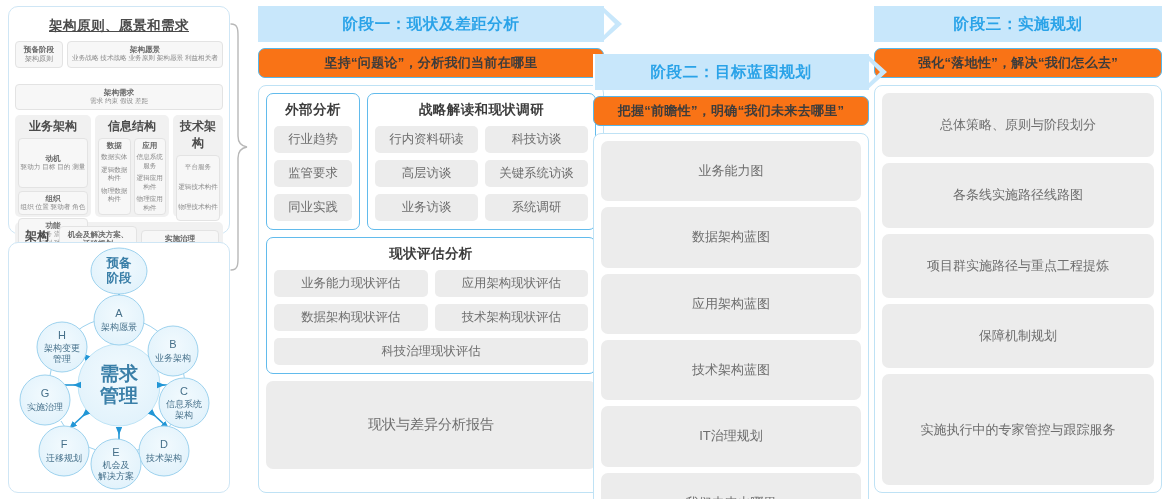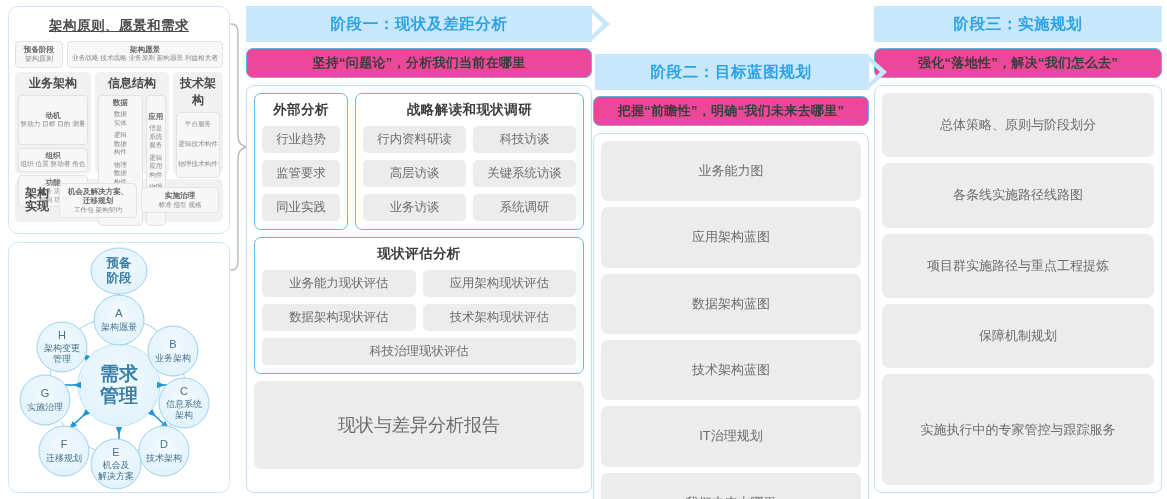--- a/index.html
+++ b/index.html
@@ -34,21 +34,21 @@
   .t-col { text-align:center; font-weight:bold; color:#4a4a4a; font-size:12px; }
 
   
   #cycle-svg { display:block; }
 
   
   #brace { position: absolute; left: 228px; top: 22px; }
 
   
   .stage { position: absolute; top: 6px; }
-  #stage1 { left: 246px; width: 346px; }
+  #stage1 { left: 258px; width: 346px; }
   #stage2 { left: 593px; width: 276px; margin-top: 48px; }
   #stage3 { left: 874px; width: 288px; }
 
   .stage-banner {
     position: relative; height: 36px;
     background: #c8e7fb;
     display: flex; align-items: center; justify-content: center;
   }
   .stage-banner .bt {
     font-size: 15.5px; font-weight: bold; color: #2aa3e8; letter-spacing: .6px;
@@ -56,21 +56,21 @@
   }
   .chev-r {
     position: absolute; right: -18px; top: 0; width: 20px; height: 36px; z-index: 3;
   }
   .chev-l {
     position: absolute; left: 0; top: 0; width: 20px; height: 36px; z-index: 3;
   }
 
   .stage-sub {
     margin-top: 6px; height: 30px;
-    border: 1px solid #57b7ea; border-radius: 7px; background: #ec4899;
+    border: 1px solid #57b7ea; border-radius: 7px; background: #f97316;
     display:flex; align-items:center; justify-content:center;
     font-size: 13px; font-weight: bold; color: #3c3c3c; letter-spacing:.3px;
   }
 
   .stage-body {
     margin-top: 7px;
     border: 1px solid #bfe2f5; border-radius: 8px; background:#fff;
     padding: 7px;
   }
   #stage1 .stage-body { height: 408px; }
@@ -102,45 +102,49 @@
 
   #s1-top { display:flex; gap:7px; }
   #s1-left-card { flex: 1 1 auto; }
   #s1-right-card { width: 94px; }
   #s1-right-card .chip { height:27px; margin-bottom:7px; }
   #s1-right-card .chip:last-child { margin-bottom:0; }
 
   #s1-report {
     margin-top:7px; height:88px; background:#ececec; border-radius:7px;
     display:flex; align-items:center; justify-content:center;
-    color:#6d6d6d; font-size:18px;
+    color:#6d6d6d; font-size:14px;
   }
 </style>
 </head>
 <body>
 
 <div id="root">
 
   <div id="left-col">
 
     <div id="togaf-panel" class="panel">
 
       <div class="t-title" style="margin:4px 0 6px 0;">架构原则、愿景和需求</div>
 
-      <div style="display:flex; gap:4px; margin-bottom:4px;">
+      <div style="display:flex; gap:4px; margin-bottom:16px;">
         <div class="gbox" style="width:48px; padding:3px 2px;">
           <div class="t-sub">预备阶段</div>
           <div class="t-lst" style="font-size:7px;">架构原则</div>
         </div>
         <div class="gbox" style="flex:1; padding:3px 2px;">
           <div class="t-sub">架构愿景</div>
           <div class="t-lst">业务战略 技术战略 业务原则 架构愿景 利益相关者</div>
         </div>
       </div>
 
+      <div class="gbox" style="padding:3px 2px; margin-bottom:5px;">
+        <div class="t-sub">架构需求</div>
+        <div class="t-lst">需求  约束  假设  差距</div>
+      </div>
 
       <div style="display:flex; gap:4px; margin-bottom:5px; height:102px;">
 
         <div class="grp" style="width:76px; padding:3px;">
           <div class="t-col" style="margin-bottom:3px;">业务架构</div>
           <div class="gbox" style="padding:15px 1px; margin-bottom:3px;">
             <div class="t-sub">动机</div>
             <div class="t-lst">驱动力 目标 目的 测量</div>
           </div>
           <div class="gbox" style="padding:2px 1px; margin-bottom:3px;">
@@ -149,27 +153,27 @@
           </div>
           <div class="gbox" style="padding:2px 16px;">
             <div class="t-sub">功能</div>
             <div class="t-lst">服务 流程 控制 功能</div>
           </div>
         </div>
 
         <div class="grp" style="width:74px; padding:3px;">
           <div class="t-col" style="margin-bottom:3px;">信息结构</div>
           <div style="display:flex; gap:3px;">
-            <div class="gbox" style="flex:1; padding:2px 13px;">
+            <div class="gbox" style="flex:1; padding:2px 1px;">
               <div class="t-sub">数据</div>
               <div class="t-lst" style="margin-top:3px;">数据实体</div>
               <div class="t-lst" style="margin-top:4px;">逻辑数据构件</div>
               <div class="t-lst" style="margin-top:4px;">物理数据构件</div>
             </div>
-            <div class="gbox" style="flex:1; padding:16px 1px;">
+            <div class="gbox" style="flex:1; padding:2px 1px;">
               <div class="t-sub">应用</div>
               <div class="t-lst" style="margin-top:3px;">信息系统服务</div>
               <div class="t-lst" style="margin-top:4px;">逻辑应用构件</div>
               <div class="t-lst" style="margin-top:4px;">物理应用构件</div>
             </div>
           </div>
         </div>
 
         <div class="grp" style="flex:1; padding:3px;">
           <div class="t-col" style="margin-bottom:3px;">技术架构</div>
@@ -346,22 +350,22 @@
       </svg>
       <span class="bt">阶段二：目标蓝图规划</span>
       <svg class="chev-r" viewBox="0 0 20 36" preserveAspectRatio="none">
         <polygon points="0,0 20,18 0,36 0,31 13,18 0,5" fill="#c8e7fb"></polygon>
       </svg>
     </div>
     <div class="stage-sub">把握“前瞻性”，明确“我们未来去哪里”</div>
 
     <div class="stage-body">
       <div class="big-chip">业务能力图</div>
+      <div class="big-chip">数据架构蓝图</div>
       <div class="big-chip">应用架构蓝图</div>
-      <div class="big-chip">数据架构蓝图</div>
       <div class="big-chip">技术架构蓝图</div>
       <div class="big-chip">IT治理规划</div>
       <div class="big-chip">我们未来去哪里</div>
     </div>
   </div>
 
   <div id="stage3" class="stage">
     <div class="stage-banner">
       <span class="bt">阶段三：实施规划</span>
     </div>

